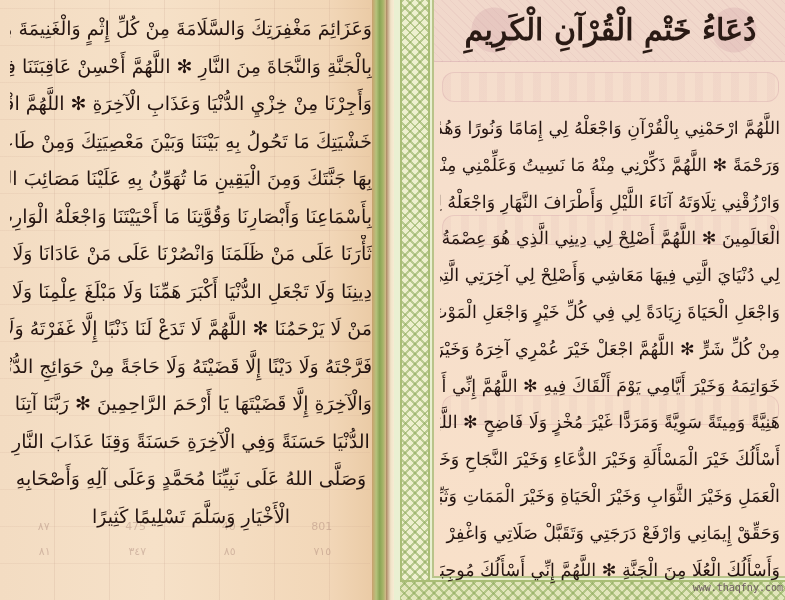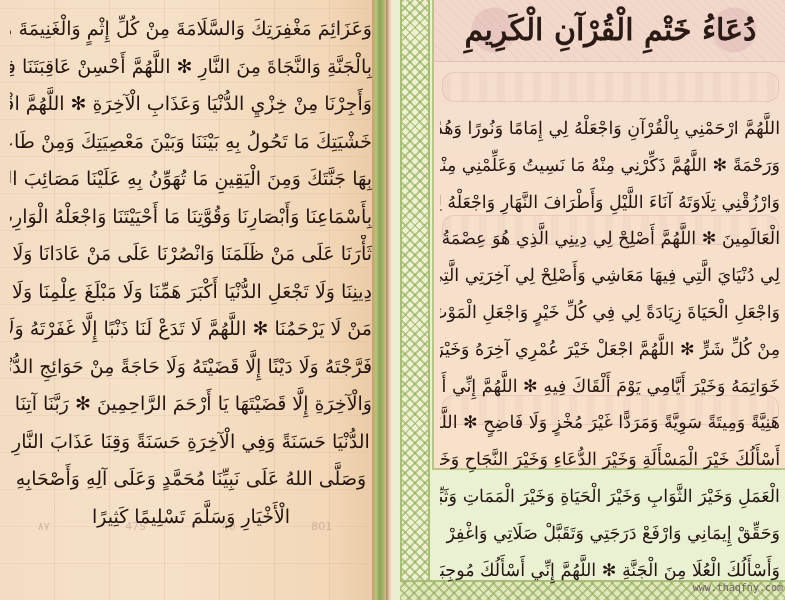--- a/index.html
+++ b/index.html
@@ -65,21 +65,21 @@
   }
   .frame-pattern-bottom {
     position: absolute; left: 6px; top: 580px; width: 385px; height: 20px;
     background:
       repeating-linear-gradient(45deg, rgba(140,170,90,0.55) 0 2px, transparent 2px 7px),
       repeating-linear-gradient(-45deg, rgba(140,170,90,0.55) 0 2px, transparent 2px 7px),
       #e2e6bb;
     border-top: 2px solid #a9bd76;
   }
   .page-right .panel {
-    position: absolute; left: 38px; top: 0; width: 353px; height: 470px;
+    position: absolute; left: 38px; top: 0; width: 353px; height: 578px;
     background: linear-gradient(180deg, #f4dccd 0%, #f6dfcc 30%, #f8e0c9 100%);
     border-left: 2px solid #b9c48a;
     border-bottom: 2px solid #b9c48a;
   }
   .panel .title-band {
     position: absolute; left: 0; top: 0; width: 353px; height: 62px;
     background:
       radial-gradient(circle at 60px 30px, rgba(200,150,160,0.25) 0 22px, transparent 23px),
       radial-gradient(circle at 300px 30px, rgba(200,150,160,0.25) 0 22px, transparent 23px),
       repeating-linear-gradient(45deg, rgba(200,150,160,0.12) 0 1px, transparent 1px 6px),
@@ -116,20 +116,26 @@
 <div class="book">
 
   <div class="page-left">
     <div class="ghost-grid"></div>
     <div class="ghost-numbers">
       <div class="ghost-row">
         <span>٨٧</span>
         <span>475</span>
         <span>40</span>
         <span>801</span>
+      </div>
+      <div class="ghost-row">
+        <span>٨١</span>
+        <span>٣٤٧</span>
+        <span>٨٥</span>
+        <span>٧١٥</span>
       </div>
     </div>
 
     <div class="text">
       <span class="line">وَعَزَائِمَ مَغْفِرَتِكَ وَالسَّلَامَةَ مِنْ كُلِّ إِثْمٍ وَالْغَنِيمَةَ مِنْ كُلِّ بِرٍّ وَالْفَوْزَ</span>
       <span class="line">بِالْجَنَّةِ وَالنَّجَاةَ مِنَ النَّارِ ✻ اللَّهُمَّ أَحْسِنْ عَاقِبَتَنَا فِي الْأُمُورِ كُلِّهَا</span>
       <span class="line">وَأَجِرْنَا مِنْ خِزْيِ الدُّنْيَا وَعَذَابِ الْآخِرَةِ ✻ اللَّهُمَّ اقْسِمْ لَنَا مِنْ</span>
       <span class="line">خَشْيَتِكَ مَا تَحُولُ بِهِ بَيْنَنَا وَبَيْنَ مَعْصِيَتِكَ وَمِنْ طَاعَتِكَ مَا تُبَلِّغُنَا</span>
       <span class="line">بِهَا جَنَّتَكَ وَمِنَ الْيَقِينِ مَا تُهَوِّنُ بِهِ عَلَيْنَا مَصَائِبَ الدُّنْيَا وَمَتِّعْنَا</span>
       <span class="line">بِأَسْمَاعِنَا وَأَبْصَارِنَا وَقُوَّتِنَا مَا أَحْيَيْتَنَا وَاجْعَلْهُ الْوَارِثَ مِنَّا وَاجْعَلْ</span>

